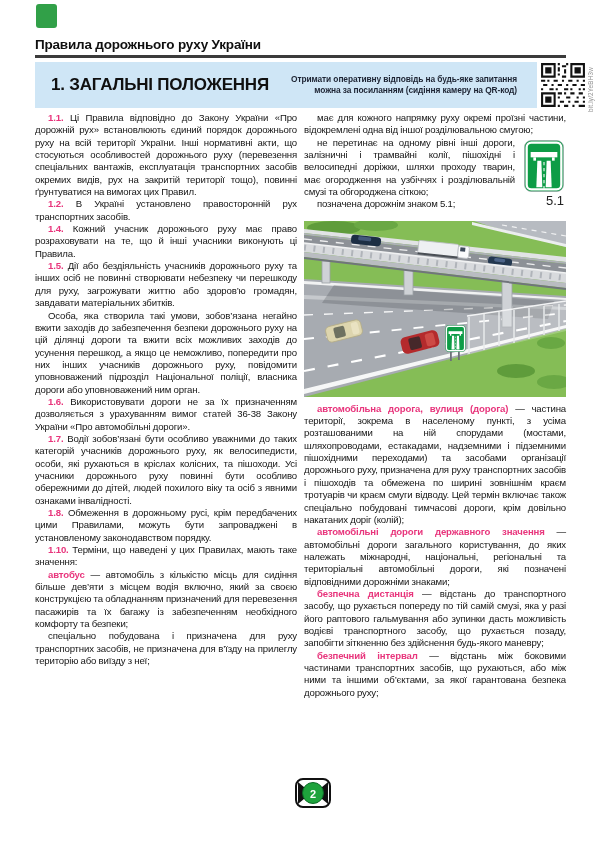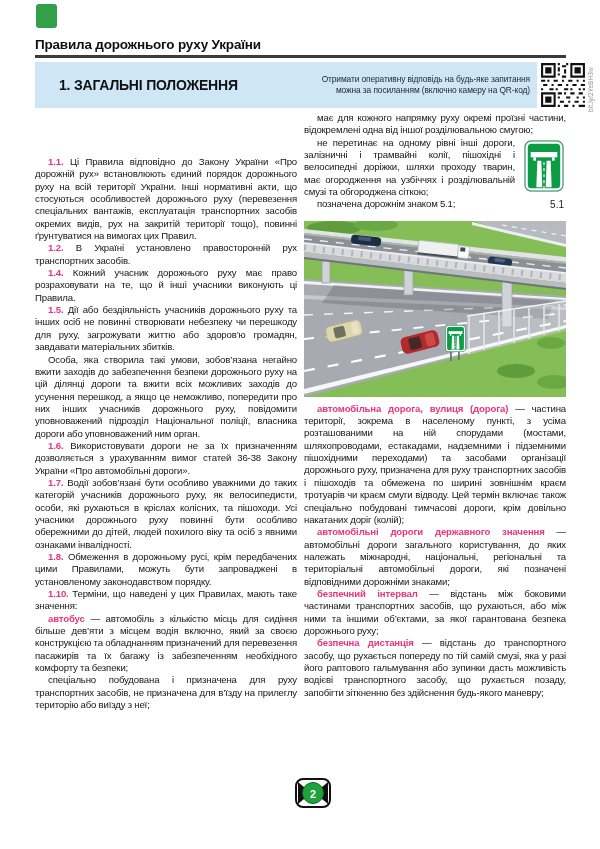--- a/index.html
+++ b/index.html
@@ -6,39 +6,39 @@
   .page{position:relative;width:600px;height:849px;background:#ffffff;overflow:hidden;
         font-family:"Liberation Sans","DejaVu Sans",sans-serif;color:#141414;}
   
   .chapter-tab{position:absolute;left:36px;top:4px;width:21px;height:24px;background:#31a048;border-radius:3px;}
   .book-header{position:absolute;left:35px;top:37px;width:531px;font-size:13.5px;font-weight:bold;
                letter-spacing:-0.2px;color:#101010;}
   .header-rule{position:absolute;left:35px;top:55px;width:531px;height:2.5px;background:#3b3b3b;}
   
   .section-box{position:absolute;left:35px;top:62px;width:502px;height:46px;background:#cfe6f6;
                display:flex;align-items:center;}
-  .section-title{padding-left:24px;font-size:14px;font-weight:bold;color:#101010;letter-spacing:-0.2px;white-space:nowrap;}
-  .qr-note{margin-left:auto;padding-right:7px;text-align:right;font-size:8.4px;font-weight:normal;
+  .section-title{padding-left:16px;font-size:17px;font-weight:bold;color:#101010;letter-spacing:-0.2px;white-space:nowrap;}
+  .qr-note{margin-left:auto;padding-right:20px;text-align:right;font-size:8.4px;font-weight:bold;
            line-height:1.3;color:#1d2433;letter-spacing:-0.1px;}
   .qr-wrap{position:absolute;left:540px;top:62px;width:46px;height:46px;background:#fff;}
   .qr-wrap svg{display:block;width:46px;height:46px;}
   .qr-link{position:absolute;left:587px;top:62px;height:50px;writing-mode:vertical-rl;transform:rotate(180deg);
            font-size:6.3px;color:#8f8f8f;letter-spacing:0.2px;}
   
   .col{position:absolute;top:112px;width:262px;}
-  .col-left{left:35px;margin-top:44px;}
+  .col-left{left:35px;}
   .col-right{left:304px;}
   .para{margin:0;font-size:9.6px;line-height:12.35px;text-align:justify;text-indent:13px;
         letter-spacing:-0.15px;word-spacing:-0.2px;color:#151515;}
   .pnum{color:#e8357c;font-weight:bold;}
   .term{color:#e8357c;font-weight:bold;}
   
   .sign51-float{float:right;width:44px;margin:3px 0 2px 7px;text-align:center;}
   .sign51-float svg{display:block;margin:0 auto;}
-  .sign-caption{font-size:10px;color:#222;margin-top:7px;text-align:right;padding-right:2px;}
+  .sign-caption{font-size:13px;color:#222;margin-top:1px;text-align:right;padding-right:2px;}
   
   .highway-figure{clear:both;width:262px;height:176px;margin:10px 0 6px;}
   .highway-figure svg{display:block;width:262px;height:176px;}
   
   .page-badge{position:absolute;left:295px;top:778px;width:36px;height:30px;background:#fff;
               border:2.5px solid #111;border-radius:8px;box-sizing:border-box;}
   .badge-tri-left{position:absolute;left:1px;top:1.5px;width:0;height:0;
        border-top:11px solid transparent;border-bottom:11px solid transparent;border-left:13px solid #111;}
   .badge-tri-right{position:absolute;right:1px;top:1.5px;width:0;height:0;
        border-top:11px solid transparent;border-bottom:11px solid transparent;border-right:13px solid #111;}
@@ -69,21 +69,21 @@
 
   <div class="chapter-tab"></div>
 
   <div class="book-header">Правила дорожнього руху України</div>
   <div class="header-rule"></div>
 
   <div class="section-box">
     <div class="section-title">1. ЗАГАЛЬНІ ПОЛОЖЕННЯ</div>
     <div class="qr-note">
       <div>Отримати оперативну відповідь на будь-яке запитання</div>
-      <div>можна за посиланням (включно камеру на QR-код)</div>
+      <div>можна за посиланням (сидіння камеру на QR-код)</div>
     </div>
   </div>
 
   <div class="qr-wrap">
     <svg viewBox="-1 -1 44 44">
       <rect x="-1" y="-1" width="44" height="44" fill="#fff"></rect>
       <path fill="#111" fill-rule="evenodd" d="M0 0h14v14H0z M2 2h10v10H2z M4 4h6v6H4z
         M28 0h14v14H28z M30 2h10v10H30z M32 4h6v6H32z
         M0 28h14v14H0z M2 30h10v10H2z M4 32h6v6H4z"></path>
       <path fill="#111" d="M16 0h2v2h-2z M16 4h2v4h-2z M16 10h2v2h-2z M20 2h4v2h-4z M22 6h2v4h-2z M20 12h4v2h-4z M24 0h2v2h-2z
@@ -196,22 +196,22 @@
         <polygon points="0,22 262,52 262,62 0,31" fill="#d8dadd"></polygon>
         <line x1="0" y1="26.5" x2="262" y2="57" stroke="#b0b4ba" stroke-width="6" stroke-dasharray="2,7.5"></line>
         <line x1="0" y1="22" x2="262" y2="52" stroke="#f0f1f2" stroke-width="1.6"></line>
         <polygon points="0,31 262,62 262,67 0,36" fill="#b9bcc1"></polygon>
         <polygon points="0,36 262,67 262,69 0,38" fill="#70757b"></polygon>
       </svg>
     </div>
 
     <p class="para"><span class="term">автомобільна дорога, вулиця (дорога)</span><span> — частина території, зокрема в населеному пункті, з усіма розташованими на ній спорудами (мостами, шляхопроводами, естакадами, надземними і підземними пішохідними переходами) та засобами організації дорожнього руху, призначена для руху транспортних засобів і пішоходів та обмежена по ширині зовнішнім краєм тротуарів чи краєм смуги відводу. Цей термін включає також спеціально побудовані тимчасові дороги, крім довільно накатаних доріг (колій);</span></p>
     <p class="para"><span class="term">автомобільні дороги державного значення</span><span> — автомобільні дороги загального користування, до яких належать міжнародні, національні, регіональні та територіальні автомобільні дороги, які позначені відповідними дорожніми знаками;</span></p>
+    <p class="para"><span class="term">безпечна дистанція</span><span> — відстань до транспортного засобу, що рухається попереду по тій самій смузі, яка у разі його раптового гальмування або зупинки дасть можливість водієві транспортного засобу, що рухається позаду, запобігти зіткненню без здійснення будь-якого маневру;</span></p>
     <p class="para"><span class="term">безпечний інтервал</span><span> — відстань між боковими частинами транспортних засобів, що рухаються, або між ними та іншими об’єктами, за якої гарантована безпека дорожнього руху;</span></p>
-    <p class="para"><span class="term">безпечна дистанція</span><span> — відстань до транспортного засобу, що рухається попереду по тій самій смузі, яка у разі його раптового гальмування або зупинки дасть можливість водієві транспортного засобу, що рухається позаду, запобігти зіткненню без здійснення будь-якого маневру;</span></p>
   </div>
 
   <div class="page-badge">
     <div class="badge-tri-left"></div>
     <div class="badge-tri-right"></div>
     <div class="badge-circle">2</div>
   </div>
 
 </div>
 

